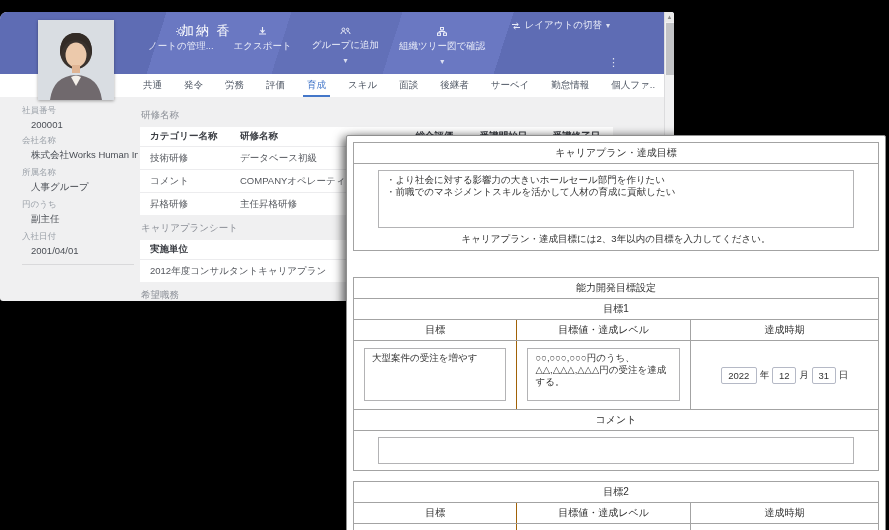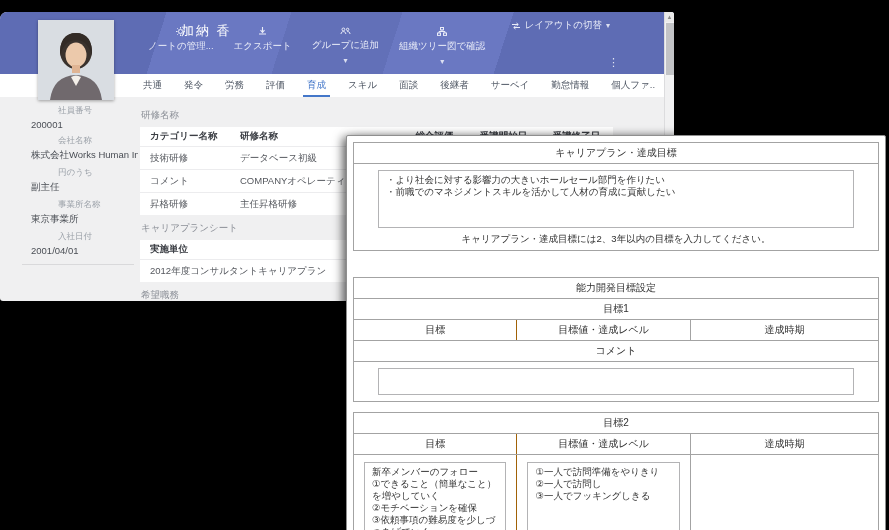--- a/index.html
+++ b/index.html
@@ -23,21 +23,21 @@
   .tabbar{position:absolute;left:0;top:62px;width:100%;height:23px;background:#fff;
           display:flex;align-items:stretch;padding-left:132px;box-sizing:border-box;}
   .tab{font-size:9.5px;color:#4e5663;padding:0 11px;display:flex;align-items:center;position:relative;cursor:pointer;white-space:nowrap;}
   .tab.active{color:#4477c9;}
   .tab.active::after{content:"";position:absolute;left:7px;right:7px;bottom:0;height:2px;background:#4477c9;}
 
   .photo{position:absolute;left:38px;top:8px;width:76px;height:80px;z-index:5;box-shadow:0 1px 3px rgba(0,0,0,.35);}
 
   .sidebar{position:absolute;left:22px;top:93px;width:116px;}
   .field{margin-bottom:5px;}
-  .field-label{font-size:8.5px;color:#9aa0a8;margin-bottom:2px;margin-left:36px;}
+  .field-label{font-size:8.5px;color:#9aa0a8;margin-bottom:2px;}
   .field-value{font-size:9.5px;color:#4a4e55;padding-left:9px;white-space:nowrap;overflow:hidden;}
   .side-divider{margin-top:8px;border-top:1px solid #d9d9db;width:112px;}
 
   .main{position:absolute;left:140px;top:90px;width:473px;}
   .section-title{font-size:9.5px;color:#8b8f97;margin:7px 0 5px 1px;}
   .card{background:#fff;}
   .trow{display:flex;align-items:center;height:22px;border-top:1px solid #ececee;font-size:9.5px;color:#55585e;}
   .trow.head{border-top:none;font-weight:bold;color:#3b3e44;height:19px;}
   .tc{box-sizing:border-box;padding-left:10px;white-space:nowrap;overflow:hidden;}
   .c1{width:90px;} .c2{width:172px;} .c3{width:65px;text-align:center;padding-left:0;}
@@ -177,26 +177,26 @@
     <div class="sidebar">
       <div class="field">
         <div class="field-label">社員番号</div>
         <div class="field-value">200001</div>
       </div>
       <div class="field">
         <div class="field-label">会社名称</div>
         <div class="field-value">株式会社Works Human In...</div>
       </div>
       <div class="field">
+        <div class="field-label">所属名称</div>
+        <div class="field-value">人事グループ</div>
+      </div>
+      <div class="field">
         <div class="field-label">円のうち</div>
         <div class="field-value">副主任</div>
-      </div>
-      <div class="field">
-        <div class="field-label">事業所名称</div>
-        <div class="field-value">東京事業所</div>
       </div>
       <div class="field">
         <div class="field-label">入社日付</div>
         <div class="field-value">2001/04/01</div>
       </div>
       <div class="side-divider"></div>
     </div>
 
     <div class="main">
       <div class="section-title">研修名称</div>
@@ -254,20 +254,36 @@
     </div>
 
     <div class="dsec sec-gap1">
       <div class="dtitle">能力開発目標設定</div>
       <div class="dtitle">目標1</div>
       <div class="goal-cols">
         <div class="gh col-a">目標</div>
         <div class="gh col-b">目標値・達成レベル</div>
         <div class="gh col-c">達成時期</div>
       </div>
+      <div class="goal-row row1">
+        <div class="gc col-a">
+          <div class="textbox goal-box">大型案件の受注を増やす</div>
+        </div>
+        <div class="gc col-b">
+          <div class="textbox goal-box">○○,○○○,○○○円のうち、△△,△△△,△△△円の受注を達成する。</div>
+        </div>
+        <div class="gc col-c gdate">
+          <span class="date-box d-year">2022</span>
+          <span>年</span>
+          <span class="date-box d-mon">12</span>
+          <span>月</span>
+          <span class="date-box d-day">31</span>
+          <span>日</span>
+        </div>
+      </div>
       <div class="dtitle">コメント</div>
       <div class="comment-body">
         <div class="textbox comment-box"></div>
       </div>
     </div>
 
     <div class="dsec sec-gap2">
       <div class="dtitle">目標2</div>
       <div class="goal-cols">
         <div class="gh col-a">目標</div>

